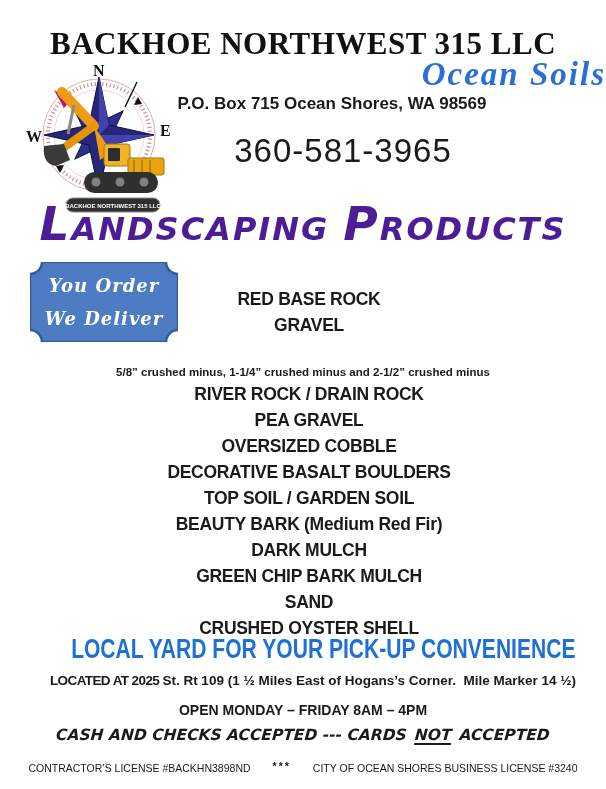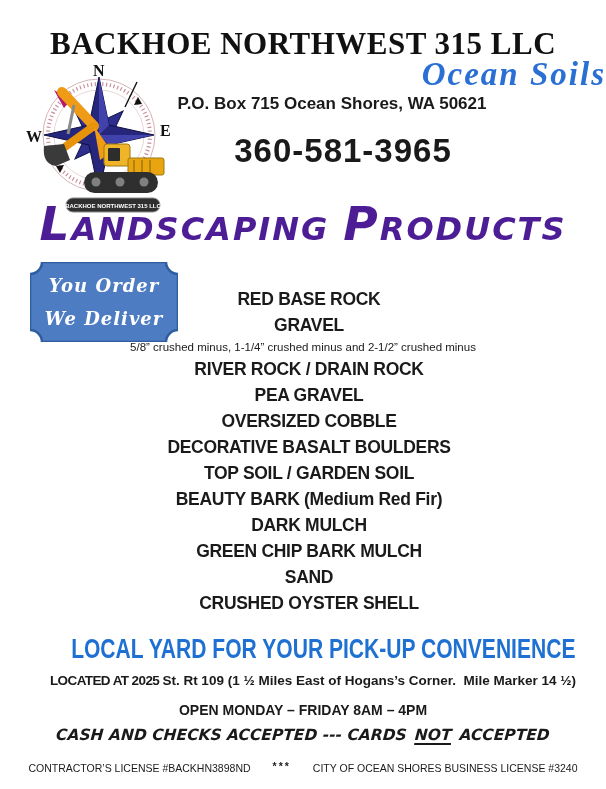--- a/index.html
+++ b/index.html
@@ -58,21 +58,21 @@
     font-size: 17px;
     white-space: nowrap;
   }
 
   .phone {
     position: absolute;
     top: 132px; left: 0;
     width: 100%;
     padding-left: 80px;
     text-align: center;
-    font-weight: bold;
+    font-weight: normal;
     font-size: 33px;
     letter-spacing: 1px;
     white-space: nowrap;
   }
 
   .headline {
     position: absolute;
     top: 198px; left: 0;
     width: 100%;
     text-align: center;
@@ -115,24 +115,25 @@
   }
   .product-item {
     font-weight: bold;
     font-size: 17.5px;
     letter-spacing: -0.3px;
     line-height: 26px;
     white-space: nowrap;
     margin-left: 12px;
   }
   .product-note {
-    font-weight: normal;
+    font-weight: bold;
     font-size: 11.5px;
     line-height: 18px;
     white-space: nowrap;
+    margin-top: 25px;
   }
 
   .pickup-headline {
     position: absolute;
     top: 634px; left: 0;
     width: 100%;
     text-align: left;
     white-space: nowrap;
   }
   .pickup-headline span {
@@ -253,21 +254,21 @@
         <circle cx="120" cy="122" r="4.5" fill="#808080"></circle>
       </g>
 
       <g>
         <rect x="42" y="138" width="94" height="14" rx="7" fill="#2f2f2f" stroke="#8a8a8a" stroke-width="1"></rect>
         <text x="89" y="147.5" text-anchor="middle" font-family="Liberation Sans, sans-serif" font-size="6" font-weight="bold" fill="#ffffff">BACKHOE NORTHWEST 315 LLC</text>
       </g>
     </svg>
   </div>
 
-  <div class="po-box">P.O. Box 715 Ocean Shores, WA 50621</div>
+  <div class="po-box">P.O. Box 715 Ocean Shores, WA 98569</div>
 
   <div class="phone">360-581-3965</div>
 
   <div class="headline"><span class="lead">L</span><span>ANDSCAPING</span><span class="gap"></span><span class="lead">P</span><span>RODUCTS</span></div>
 
   <div class="badge">
     <svg width="148" height="80" viewBox="0 0 148 80">
       <path d="M12,0 L136,0 A12,12 0 0 0 148,12 L148,68 A12,12 0 0 0 136,80 L12,80 A12,12 0 0 0 0,68 L0,12 A12,12 0 0 0 12,0 Z" fill="#4d7cc3" stroke="#2f5da0" stroke-width="2.5"></path>
     </svg>
     <div class="badge-text">

